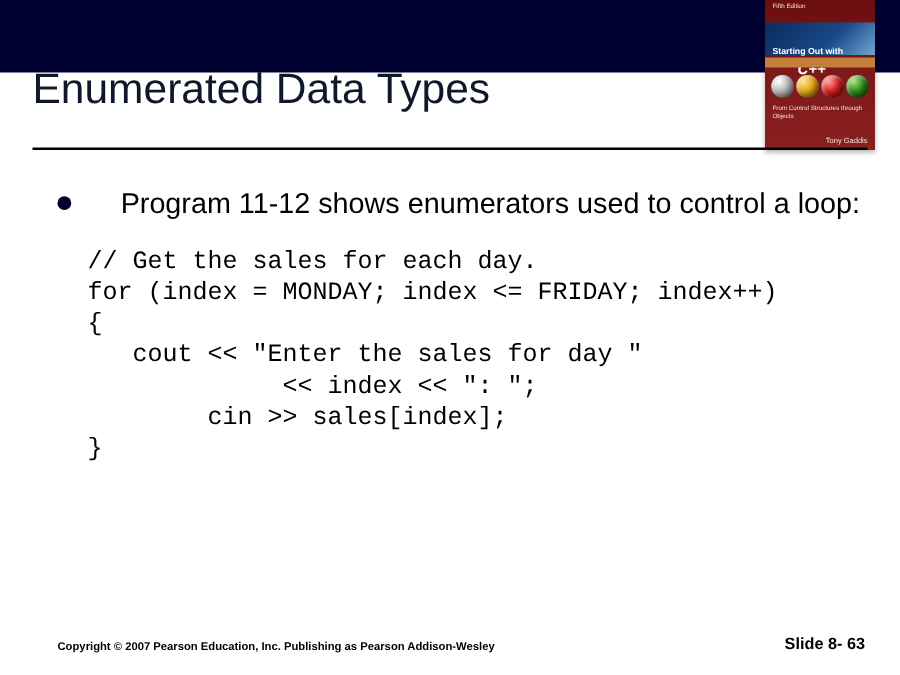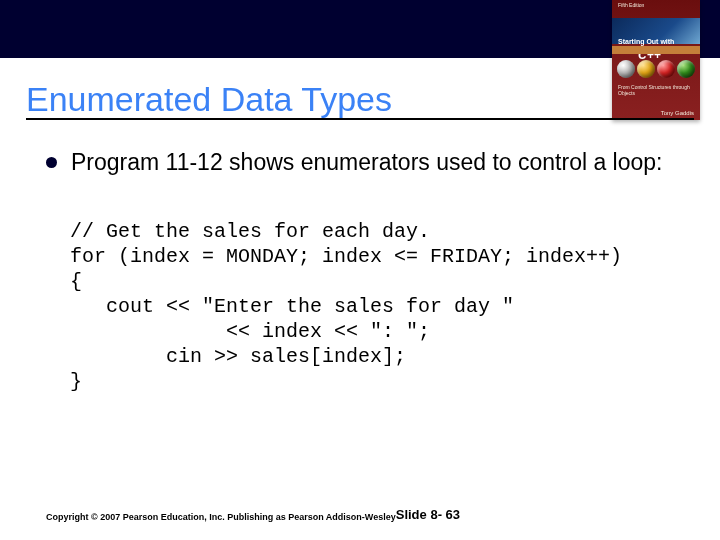--- a/index.html
+++ b/index.html
@@ -63,24 +63,24 @@
     position: absolute; top: 20px; left: 6px;
     font-size: 7px; color: #fff; font-weight: bold;
   }
   .book-cover .cpp {
     position: absolute; top: 30px; left: 26px;
     font-size: 12px; color: #fff; font-weight: bold; font-style: italic;
   }
 
   .title {
     position: absolute;
-    top: 80px;
+    top: 52px;
     left: 26px;
     font-size: 34px;
-    color: #3b82f6;
+    color: #0f172a;
     font-weight: 400;
   }
   .rule {
     position: absolute;
     top: 118px;
     left: 26px;
     width: 668px;
     height: 2px;
     background: #000;
   }
@@ -89,40 +89,42 @@
     top: 148px;
     left: 46px;
     right: 32px;
   }
   .bullet-row {
     display: flex;
     gap: 14px;
     font-size: 23px;
     color: #000;
     line-height: 1.25;
+    justify-content: space-between;
   }
   .bullet {
     width: 11px; height: 11px; border-radius: 50%;
     background: #000030; flex-shrink: 0; margin-top: 9px;
   }
   .code {
-    margin-top: 42px;
+    margin-top: 20px;
     margin-left: 24px;
     font-family: "Courier New", Courier, monospace;
     font-size: 20px;
     line-height: 1.25;
     white-space: pre;
     color: #000;
   }
   .footer {
     position: absolute;
     bottom: 18px;
     left: 46px;
     right: 28px;
     display: flex;
+    justify-content: space-between;
     align-items: flex-end;
   }
   .copyright {
     font-size: 9px;
     font-weight: bold;
     color: #000;
   }
   .slidenum {
     font-size: 13px;
     font-weight: bold;

